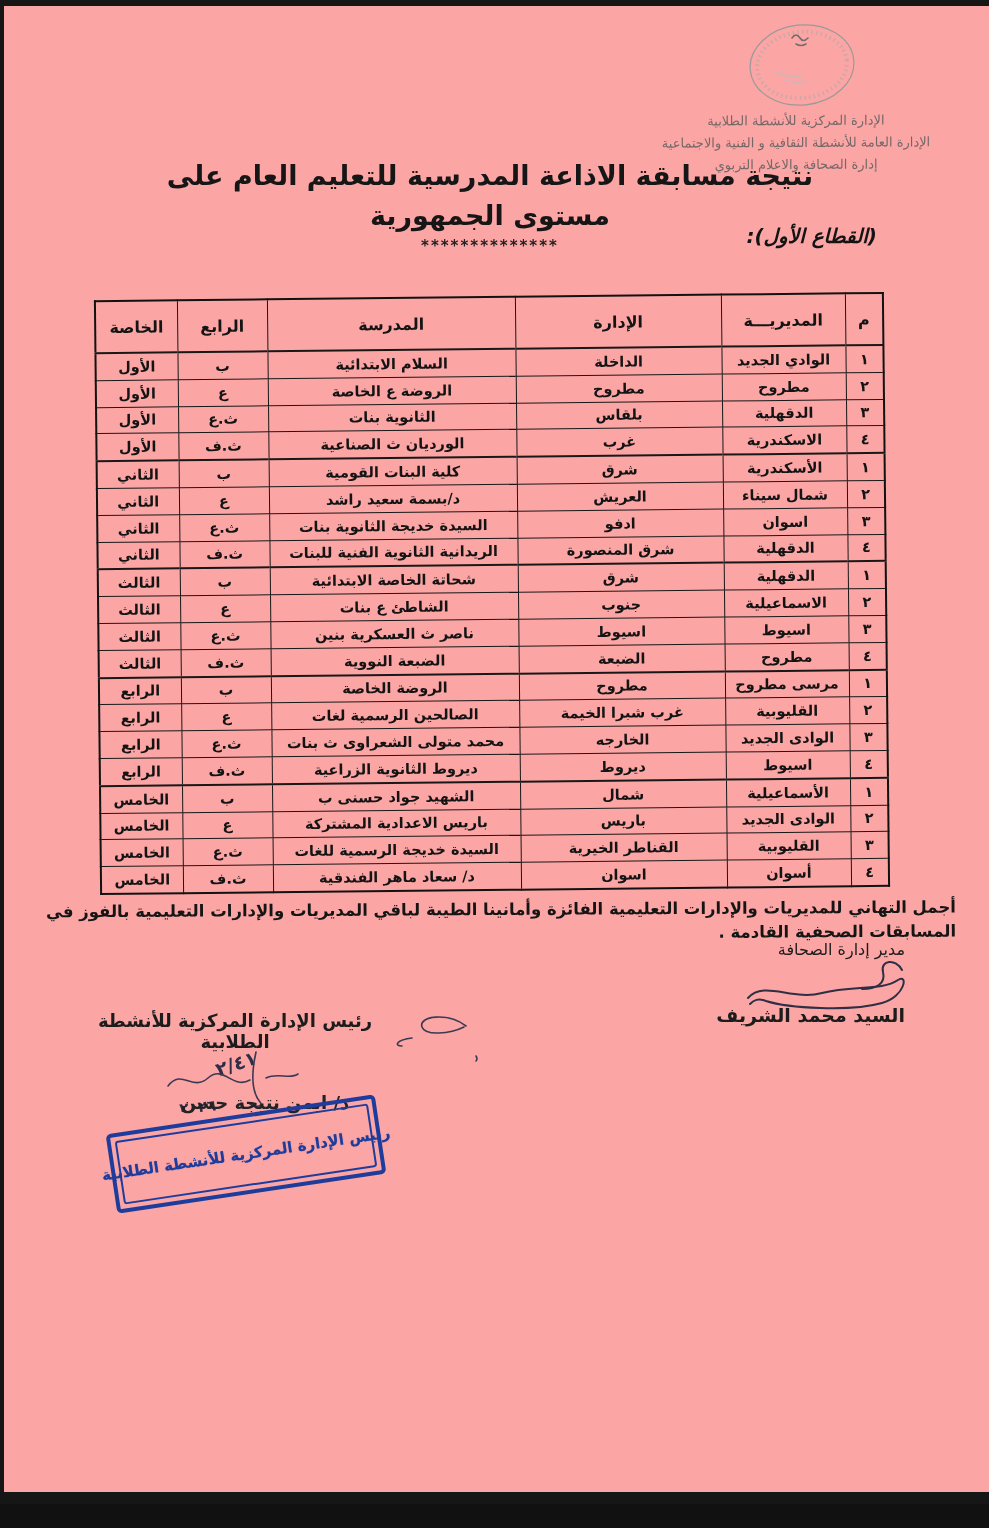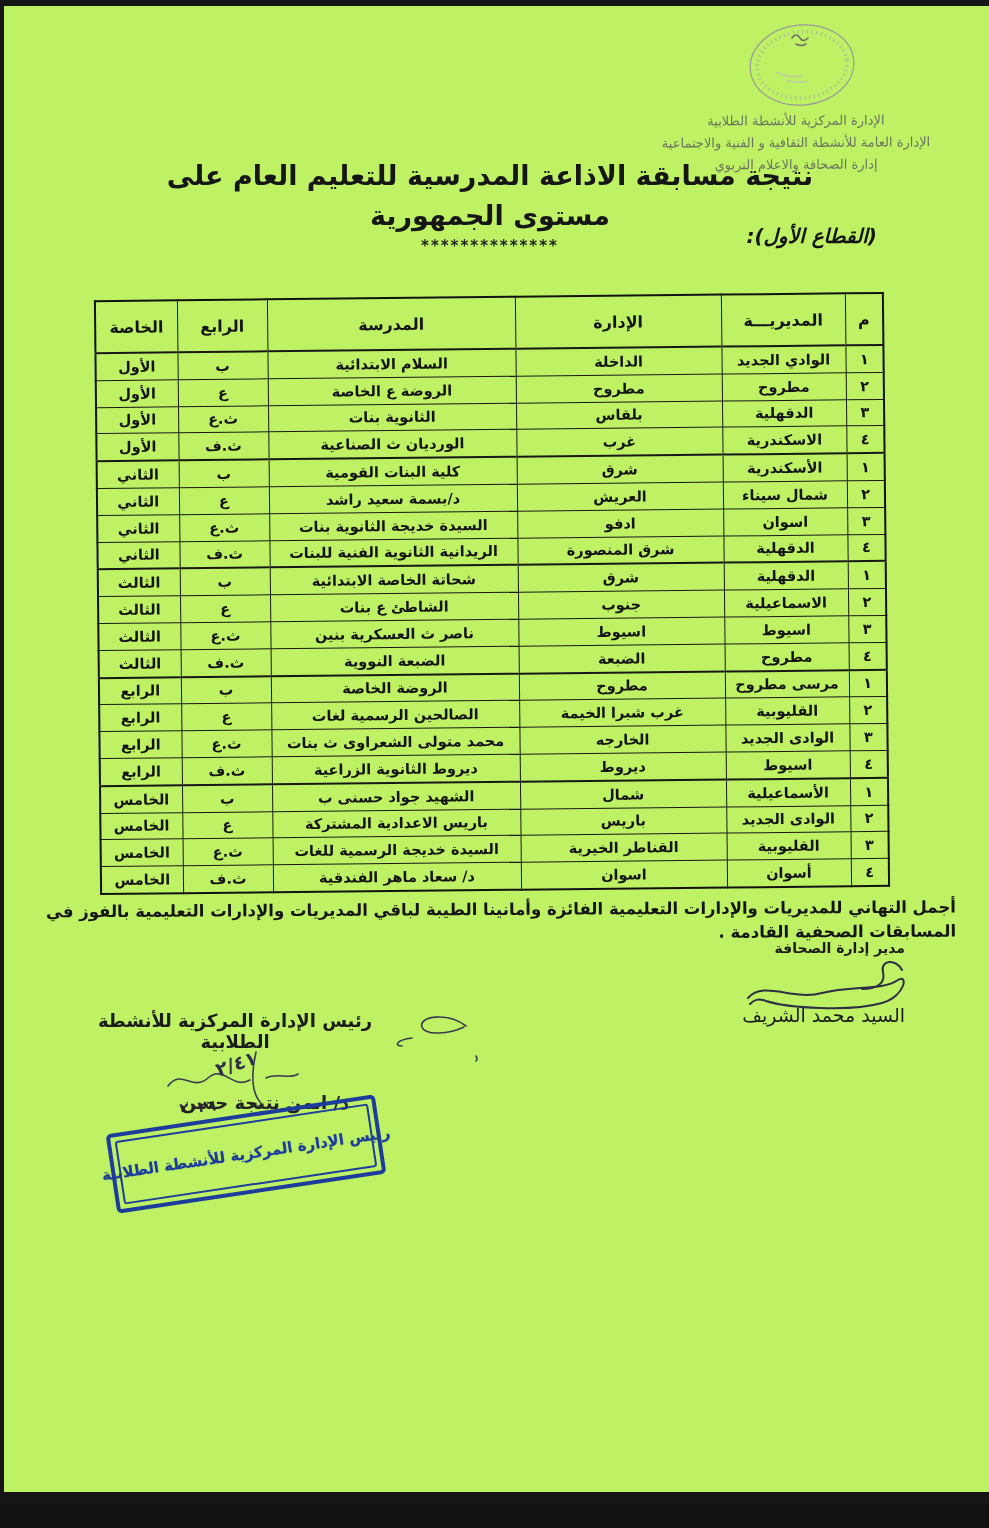--- a/index.html
+++ b/index.html
@@ -1,19 +1,19 @@
 <!DOCTYPE html>
 <html lang="ar" dir="rtl"><head>
 <meta charset="utf-8">
 <style>
   html,body{margin:0;padding:0;background:#111;}
   .page{
     position:relative;
     width:989px;height:1504px;
-    background:#bef264;
+    background:#fca5a5;
     overflow:hidden;
     font-family:"DejaVu Sans","Liberation Sans",sans-serif;
     color:#1c1c1c;
     direction:rtl;
   }
   
   .edge{position:absolute;background:#161616;}
   .edge-top{top:0;left:0;width:100%;height:6px;}
   .edge-left{top:0;left:0;width:4px;height:100%;}
   .edge-bottom{left:0;bottom:0;width:100%;height:12px;}
@@ -67,23 +67,23 @@
   .col-rank{width:82px;}
   th.h-directorate{text-align:right;padding-right:10px;vertical-align:top;padding-top:6px;}
 
   .congrats{
     position:absolute;left:34px;top:898px;width:922px;
     font-size:16.5px;font-weight:bold;color:#151515;
     text-align:right;line-height:24px;
     transform:rotate(-.3deg);
   }
 
-  .sig-right-title{position:absolute;right:84px;top:940px;font-size:14px;font-weight:bold;}
+  .sig-right-title{position:absolute;right:84px;top:940px;font-size:16px;font-weight:normal;}
   .sig-right-svg{position:absolute;left:730px;top:956px;}
-  .sig-right-name{position:absolute;right:84px;top:1004px;font-size:19px;font-weight:normal;}
+  .sig-right-name{position:absolute;right:84px;top:1004px;font-size:19px;font-weight:bold;}
 
   .sig-left-title{position:absolute;left:70px;top:1010px;width:330px;text-align:center;font-size:18px;font-weight:bold;}
   .approved-svg{position:absolute;left:388px;top:1008px;}
   .sig-left-svg{position:absolute;left:138px;top:1034px;}
   .sig-left-name{position:absolute;left:156px;top:1092px;width:218px;text-align:center;font-size:18px;font-weight:bold;color:#232323;z-index:1;}
 
   .stamp{
     position:absolute;left:110px;top:1114px;width:272px;height:80px;
     transform:rotate(-8.5deg);z-index:2;
     border:4px solid #1d3c9b;border-radius:5px;

